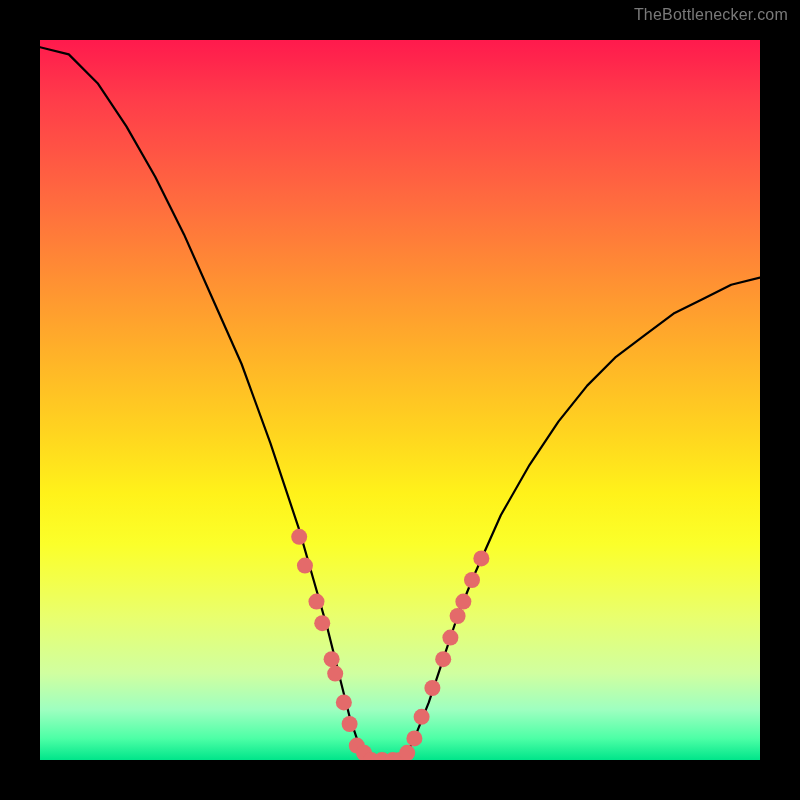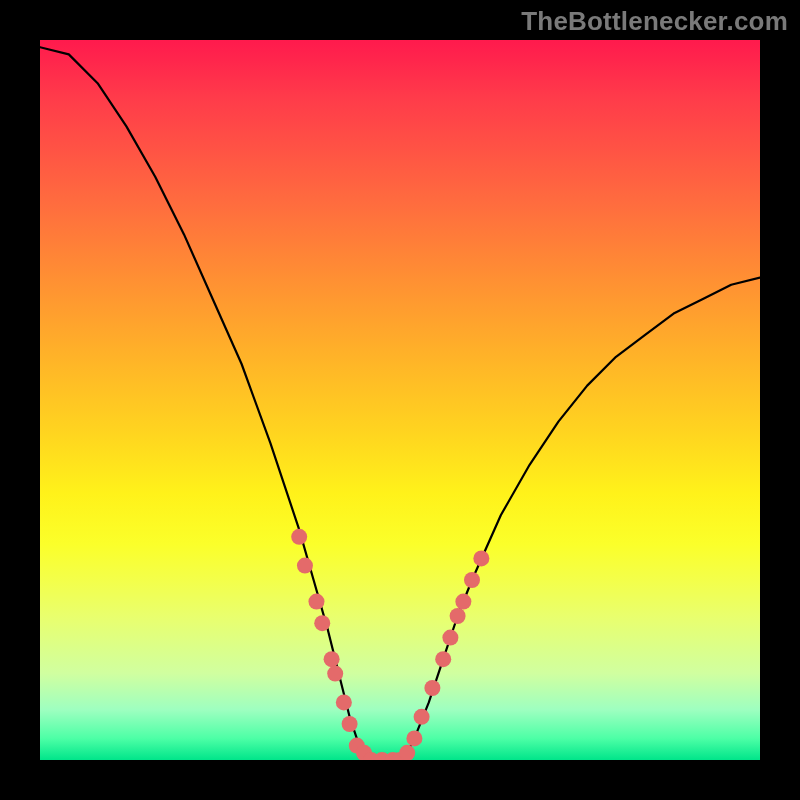--- a/index.html
+++ b/index.html
@@ -38,22 +38,22 @@
       #9effc0 93%,
       #4dffa6 97%,
       #00e58a 100%
     );
   }
   .watermark {
     position: absolute;
     top: 6px;
     right: 12px;
     color: #7a7a7a;
-    font-size: 26px;
-    font-weight: 700;
+    font-size: 16px;
+    font-weight: 400;
     letter-spacing: 0.2px;
     user-select: none;
   }
   svg.overlay {
     position: absolute;
     left: 0;
     top: 0;
     width: 720px;
     height: 720px;
   }

